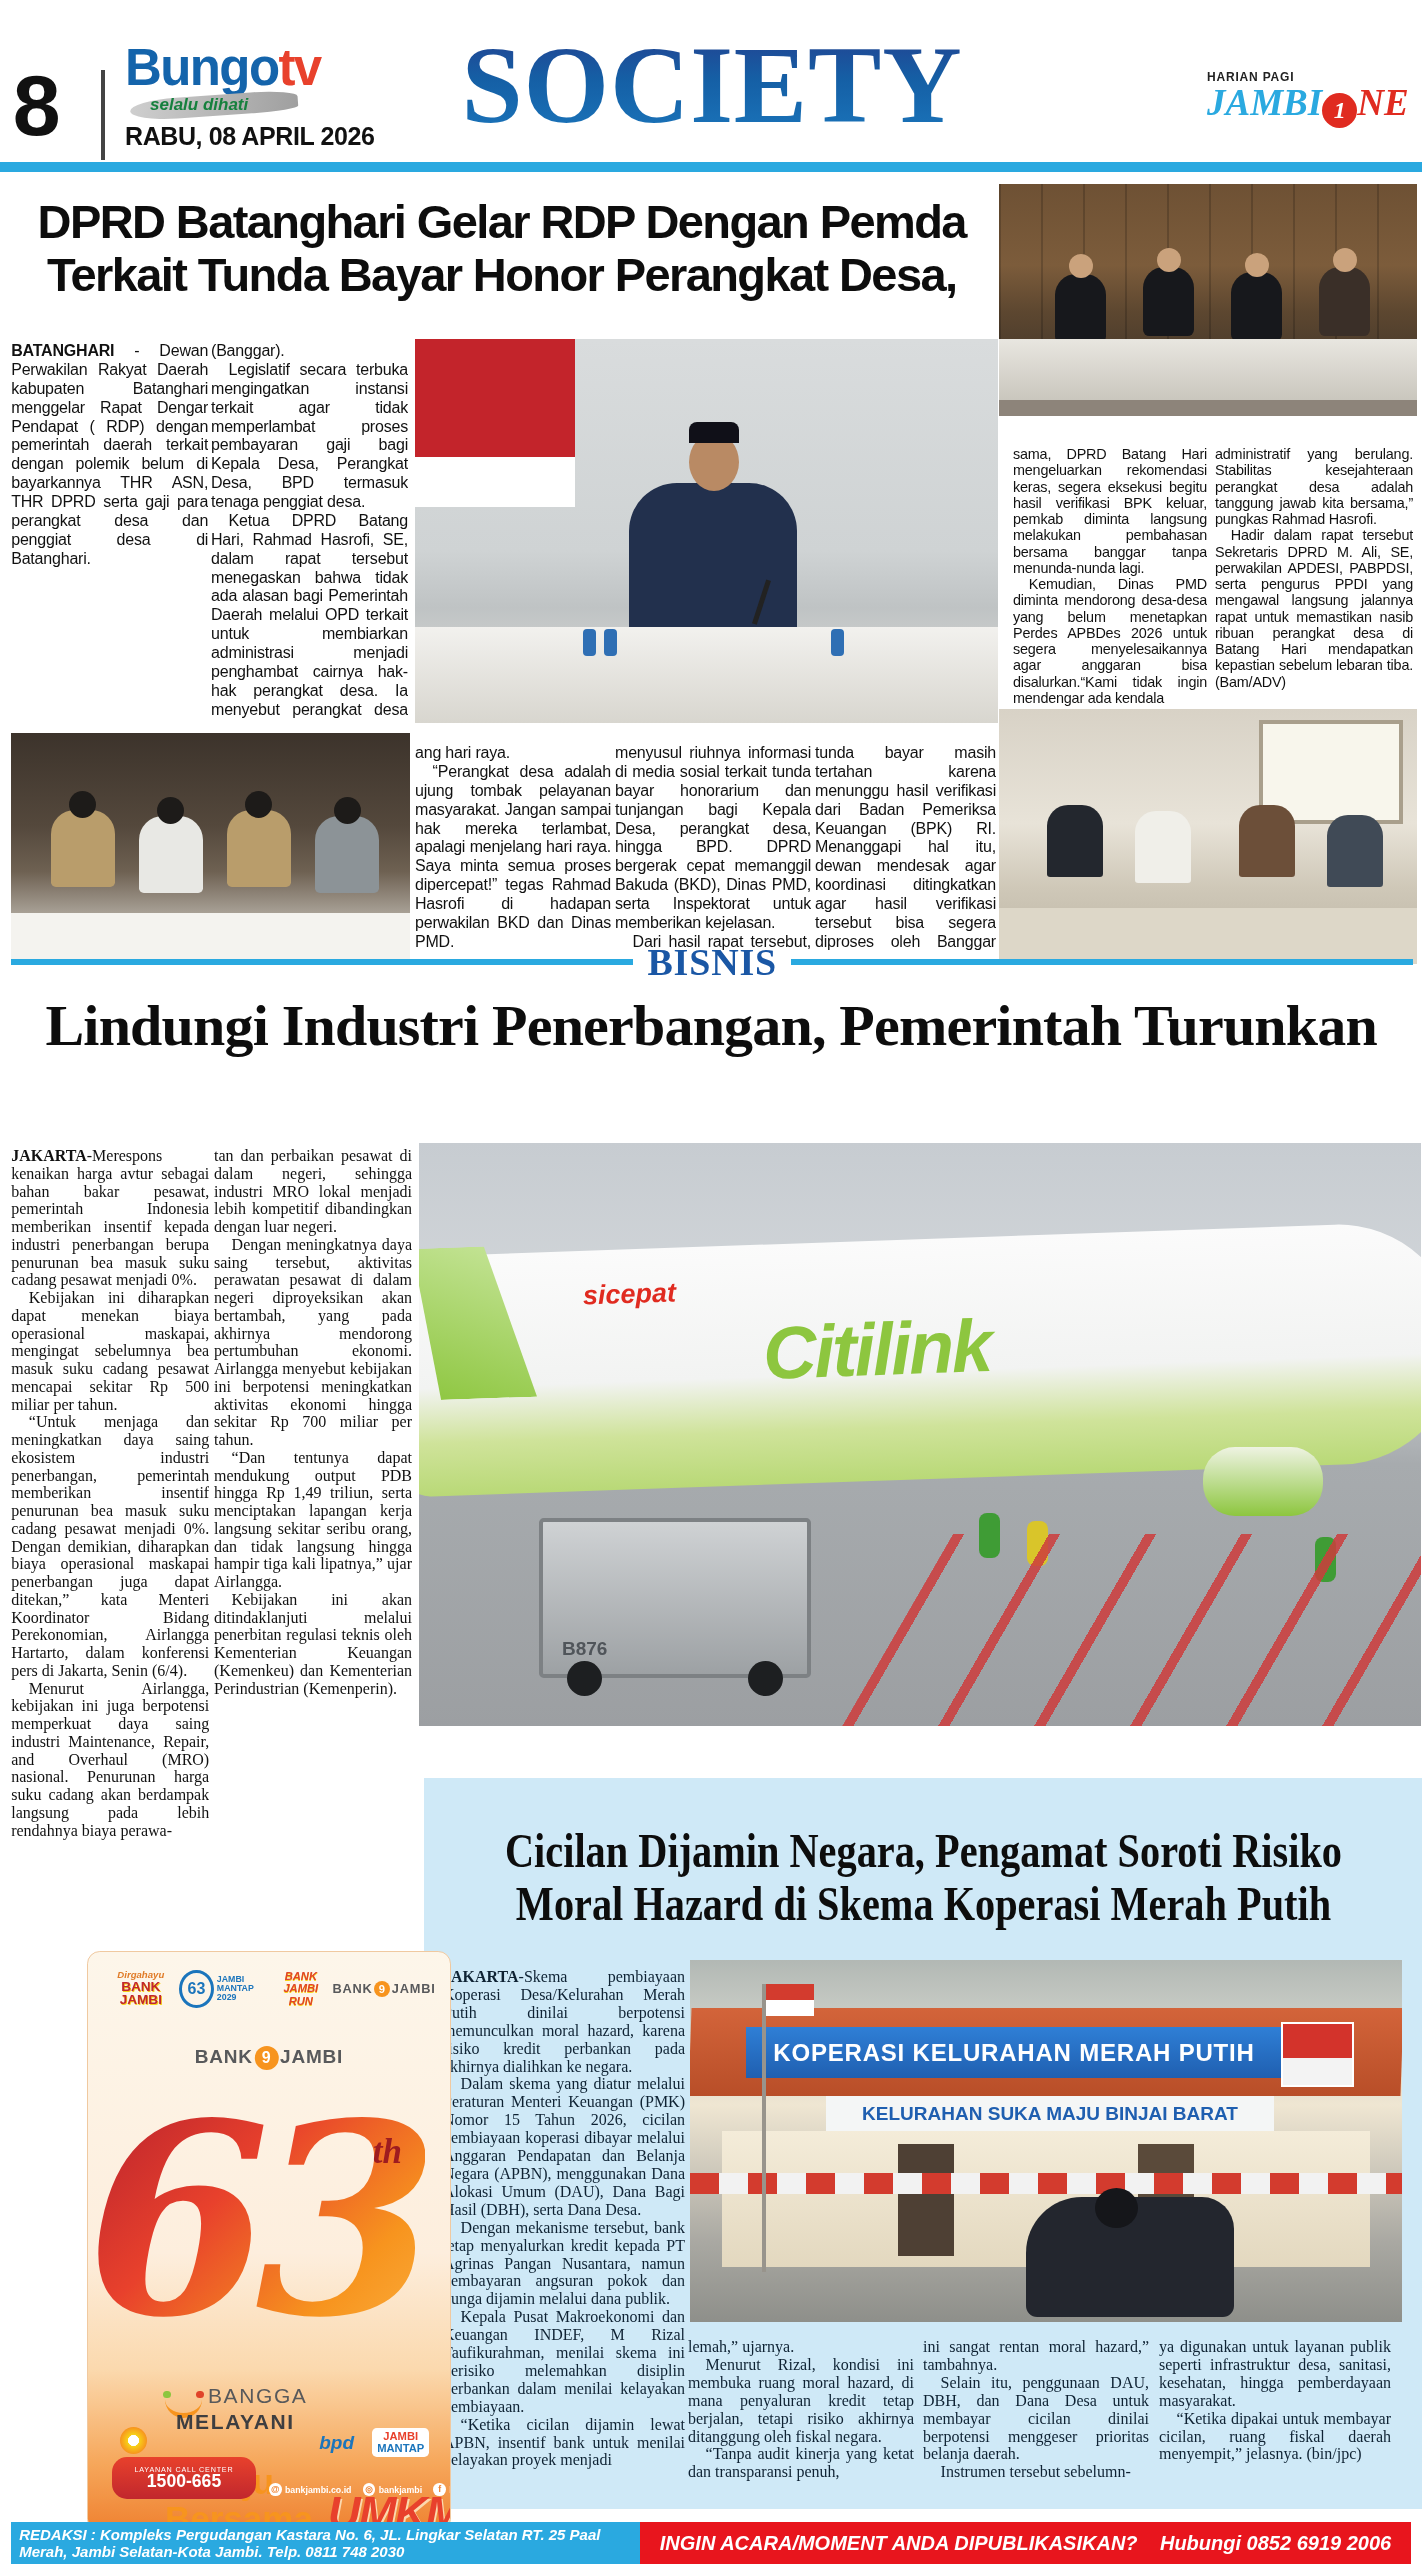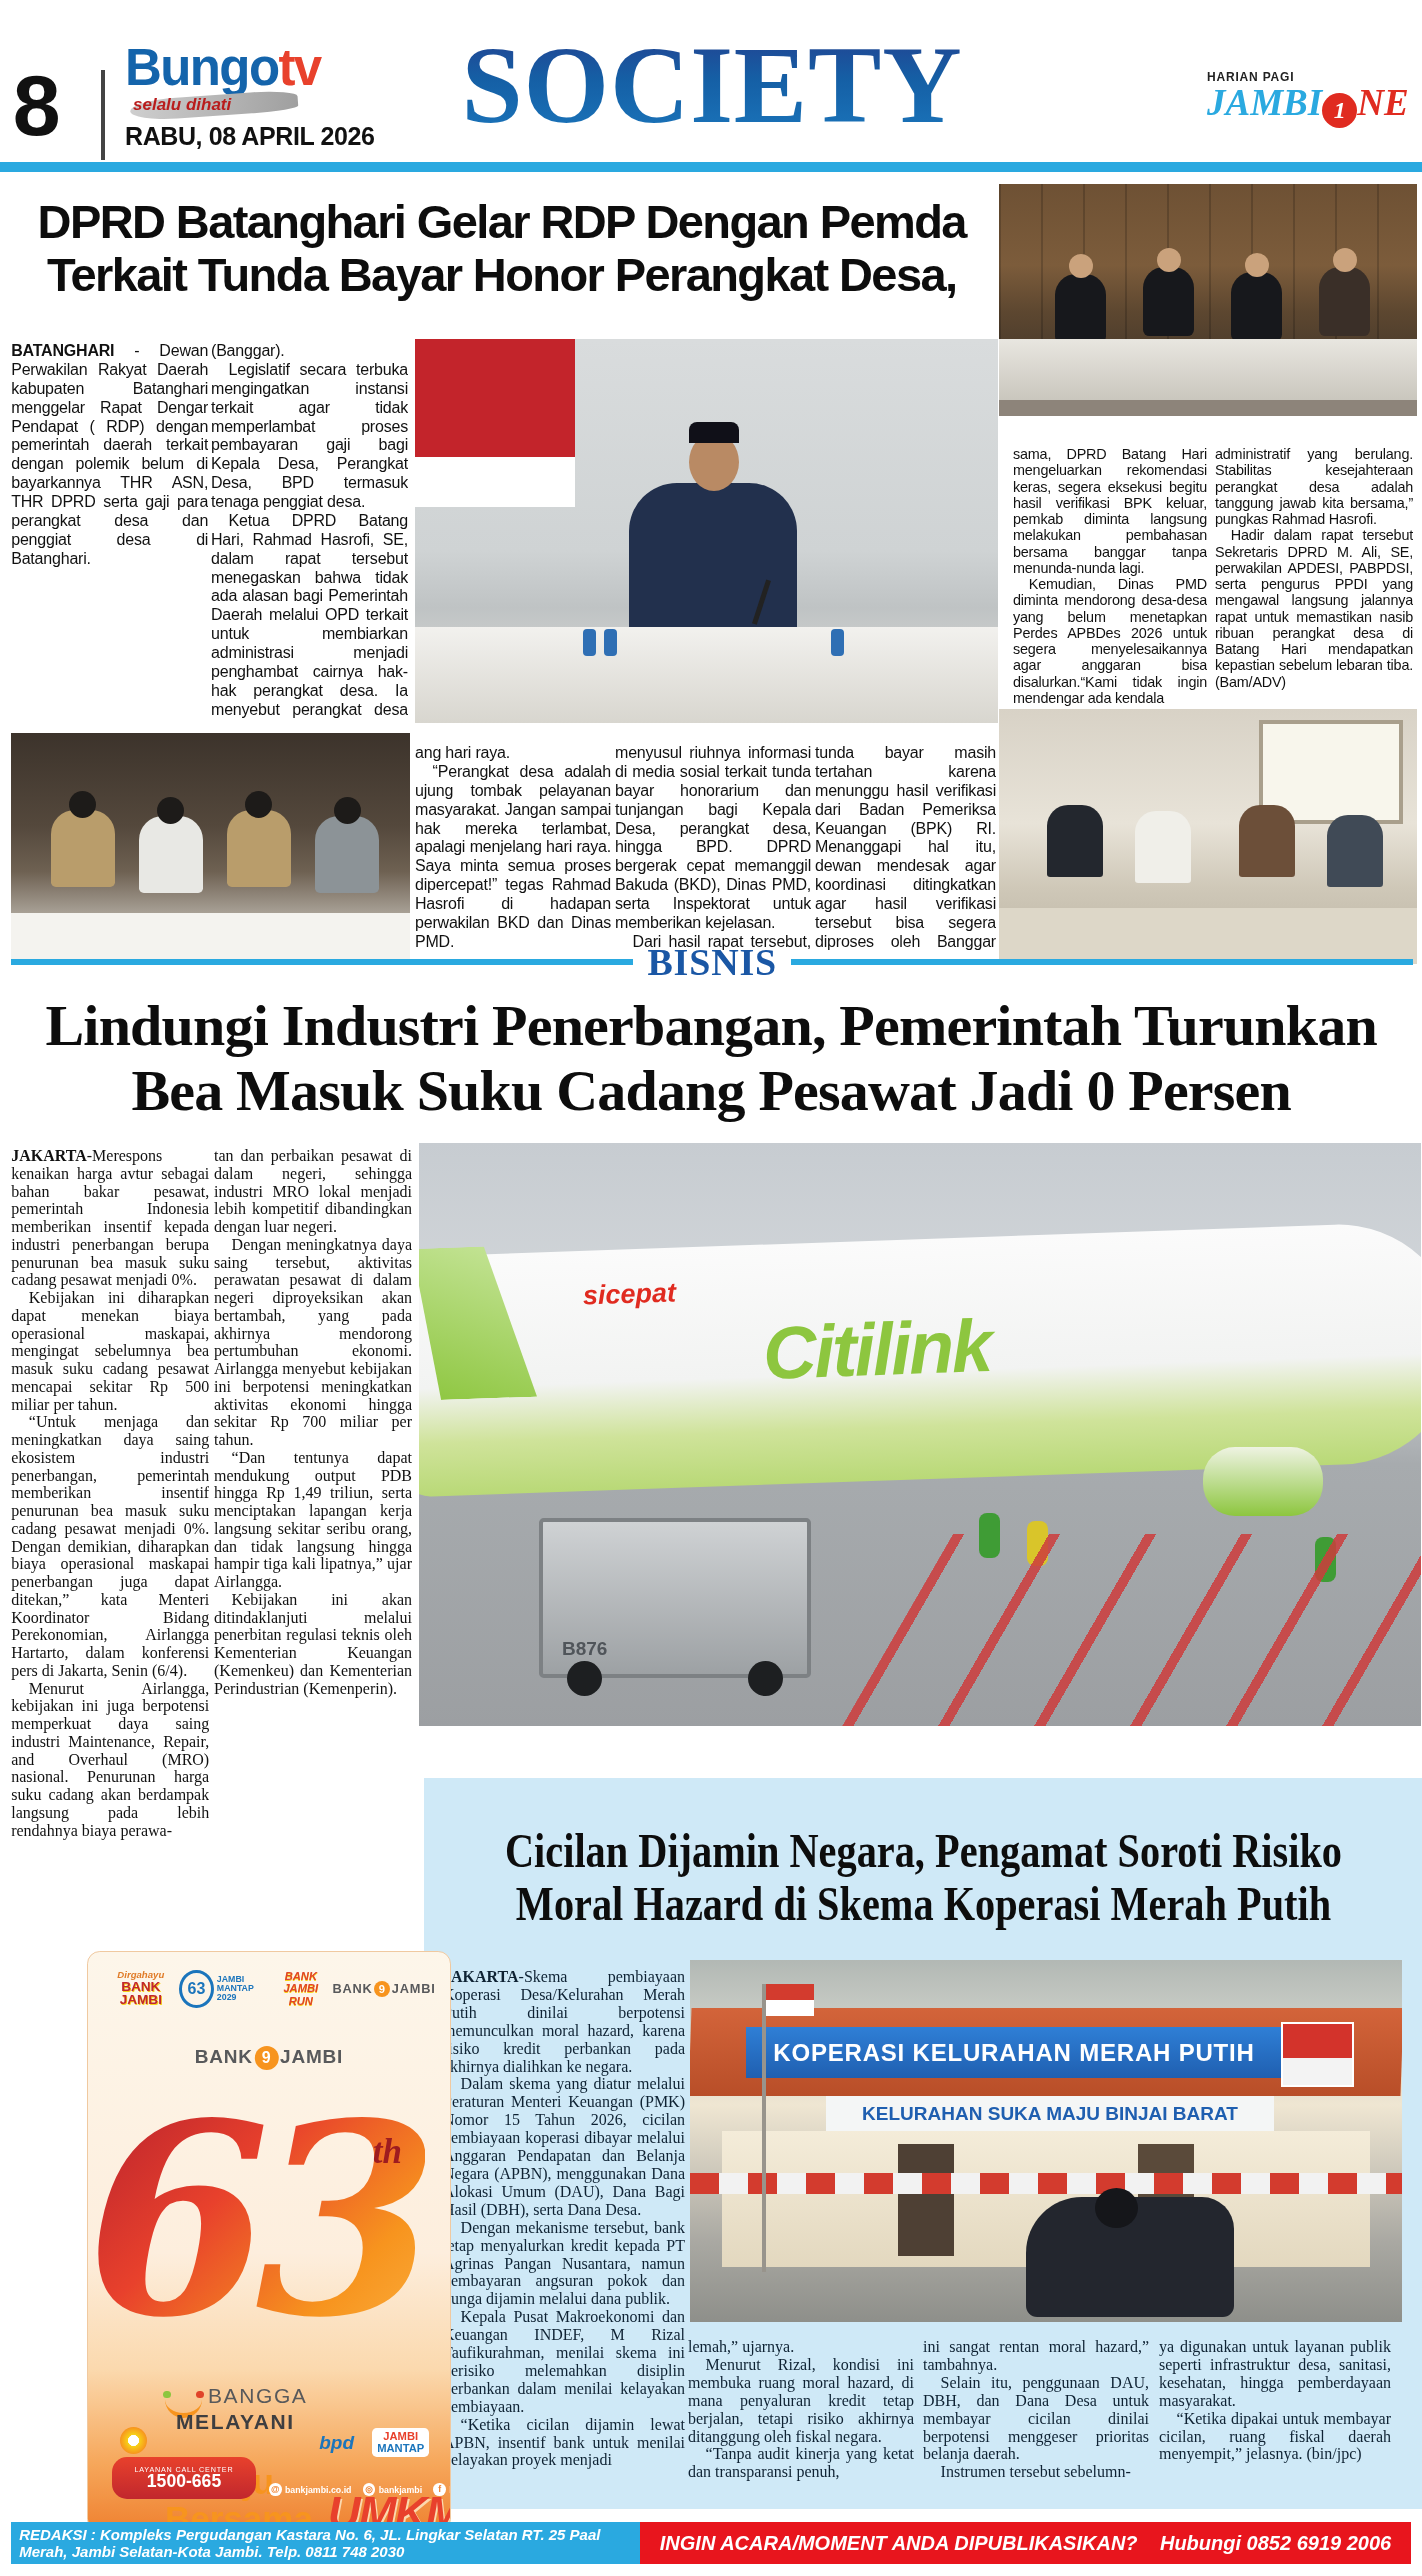--- a/index.html
+++ b/index.html
@@ -8,21 +8,21 @@
   .abs{position:absolute;}
 
   
   .pagenum{font-size:86px;font-weight:bold;line-height:1;letter-spacing:-3.2px;}
   .vrule{width:4px;background:#444;}
   .brand{font-size:51px;font-weight:bold;letter-spacing:-1.6px;line-height:1;}
   .brand .b1{color:#1464ab;}
   .brand .b2{color:#e8412c;}
   .swoosh{position:absolute;width:168px;height:21px;background:linear-gradient(100deg,#cfcfcf,#9f9f9f);
           border-radius:50%/90% 60% 40% 90%;transform:rotate(-4deg);}
-  .tagline{position:absolute;color:#b91c1c;font-weight:bold;font-size:17px;font-style:italic;letter-spacing:0;}
+  .tagline{position:absolute;color:#15803d;font-weight:bold;font-size:17px;font-style:italic;letter-spacing:0;margin-left:17px;}
   .dateline{font-size:25px;font-weight:bold;letter-spacing:-0.4px;}
   .society{font-family:"Liberation Serif",serif;font-weight:bold;font-size:110px;line-height:1;
            background:linear-gradient(180deg,#253d8d 0%,#155fa5 45%,#1b78be 100%);
            -webkit-background-clip:text;background-clip:text;color:transparent;letter-spacing:0.8px;}
   .mh-small{font-size:12px;font-weight:bold;color:#222;letter-spacing:0.8px;}
   .mh-main{font-family:"Liberation Serif",serif;font-style:italic;font-weight:bold;font-size:37px;line-height:1;}
   .mh-main .jm{color:#2aa9e0;}
   .mh-main .ne{color:#e02b20;}
   .mh-one{display:inline-block;width:35px;height:35px;border-radius:50%;background:#e02b20;color:#fff;
           text-align:center;line-height:35px;font-size:24px;font-style:italic;vertical-align:-3.2px;}
@@ -272,21 +272,20 @@
 
   <div class="abs bisnis-wrap" style="left:11.2px;top:943px;width:1402px;height:38px;">
     <div class="bisnis-line"></div>
     <div class="bisnis-label">BISNIS</div>
     <div class="bisnis-line"></div>
   </div>
 
   <div class="abs" style="left:0;top:983px;width:1423px;height:904px;">
     <div class="abs" style="left:11.2px;top:11.2px;width:1400px;">
       <div class="h-a2">Lindungi Industri Penerbangan, Pemerintah Turunkan</div>
-      <div class="h-a2">Bea Masuk Suku Cadang Pesawat Jadi 0 Persen</div>
     </div>
 
     <div class="col serif" style="left:11.2px;top:164px;width:198px;height:727px;">
       <p class="lead"><b>JAKARTA</b><span>-Merespons kenaikan harga avtur sebagai bahan bakar pesawat, pemerintah Indonesia memberikan insentif kepada industri penerbangan berupa penurunan bea masuk suku cadang pesawat menjadi 0%.</span></p>
     <p>Kebijakan ini diharapkan dapat menekan biaya operasional maskapai, mengingat sebelumnya bea masuk suku cadang pesawat mencapai sekitar Rp 500 miliar per tahun.</p>
         <p>“Untuk menjaga dan meningkatkan daya saing ekosistem industri penerbangan, pemerintah memberikan insentif penurunan bea masuk suku cadang pesawat menjadi 0%. Dengan demikian, diharapkan biaya operasional maskapai penerbangan juga dapat ditekan,” kata Menteri Koordinator Bidang Perekonomian, Airlangga Hartarto, dalam konferensi pers di Jakarta, Senin (6/4).</p>
         <p>Menurut Airlangga, kebijakan ini juga berpotensi memperkuat daya saing industri Maintenance, Repair, and Overhaul (MRO) nasional. Penurunan harga suku cadang akan berdampak langsung pada lebih rendahnya biaya perawa-</p>
       </div>
     <div class="col serif" style="left:214px;top:164px;width:198px;height:727px;">
         <p class="nf">tan dan perbaikan pesawat di dalam negeri, sehingga industri MRO lokal menjadi lebih kompetitif dibandingkan dengan luar negeri.</p>

